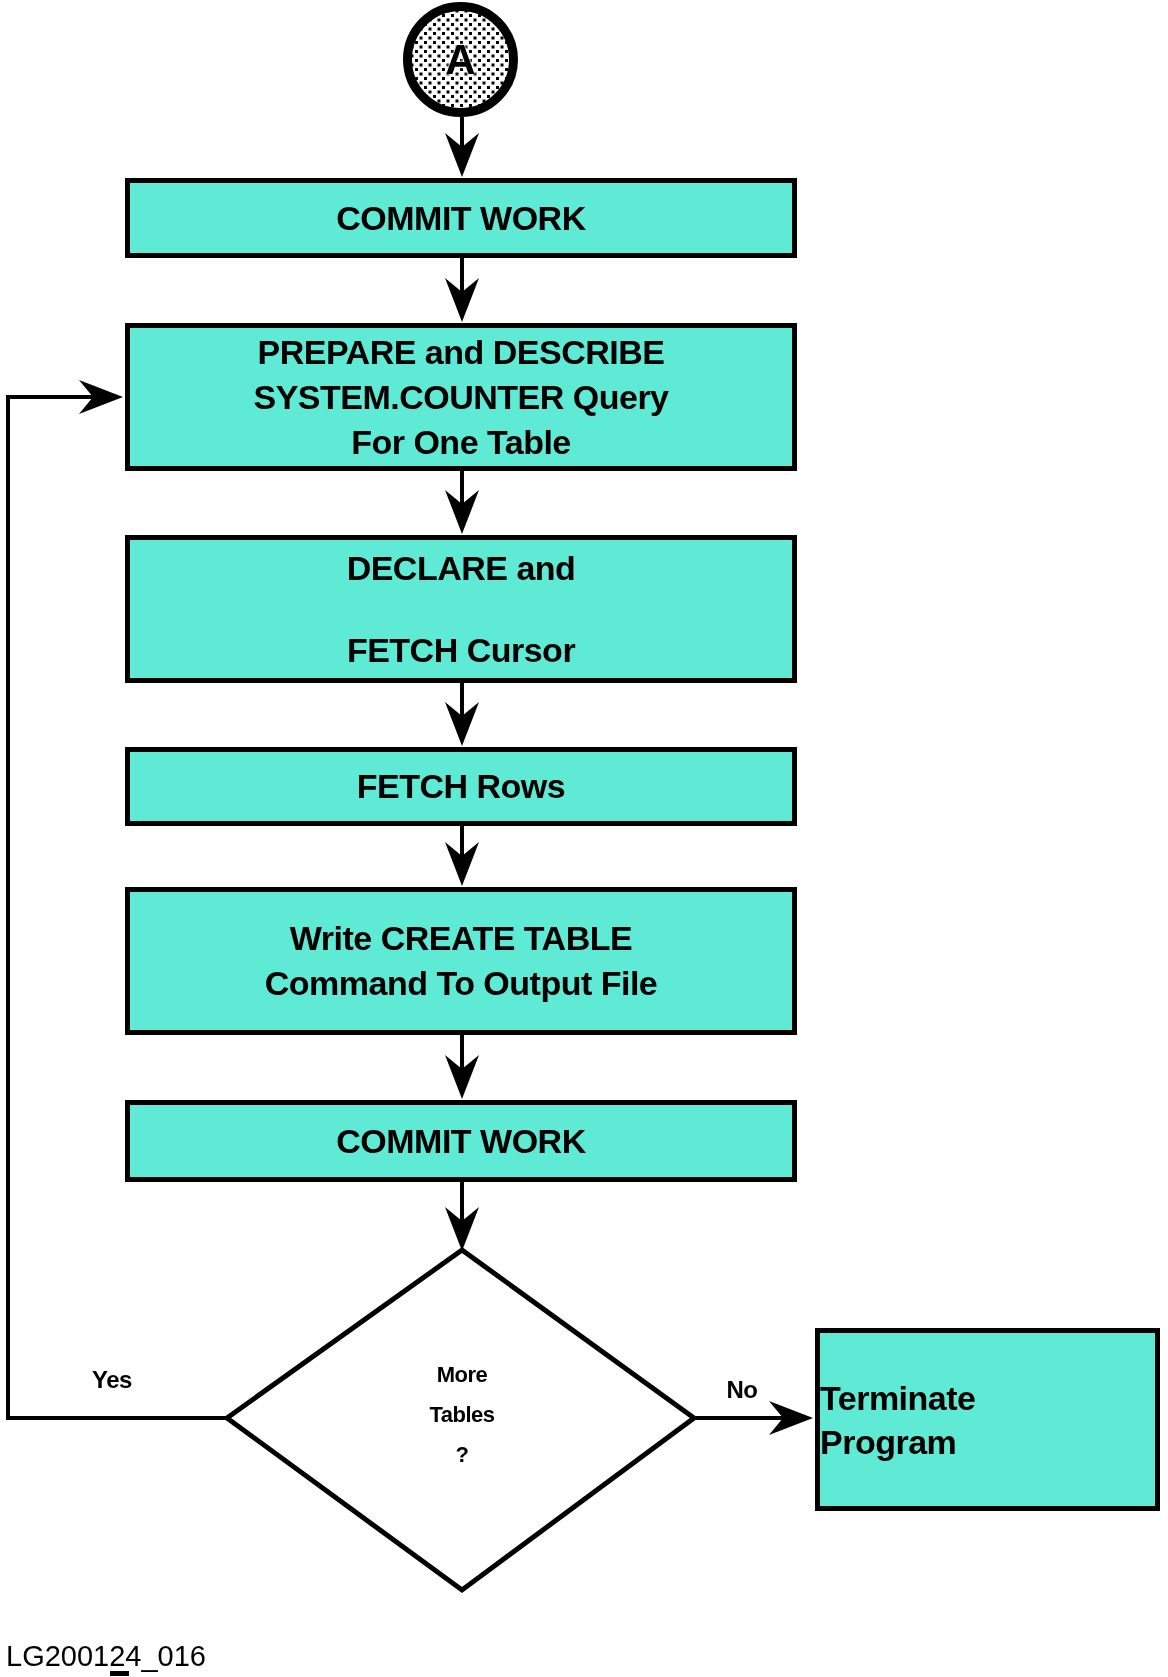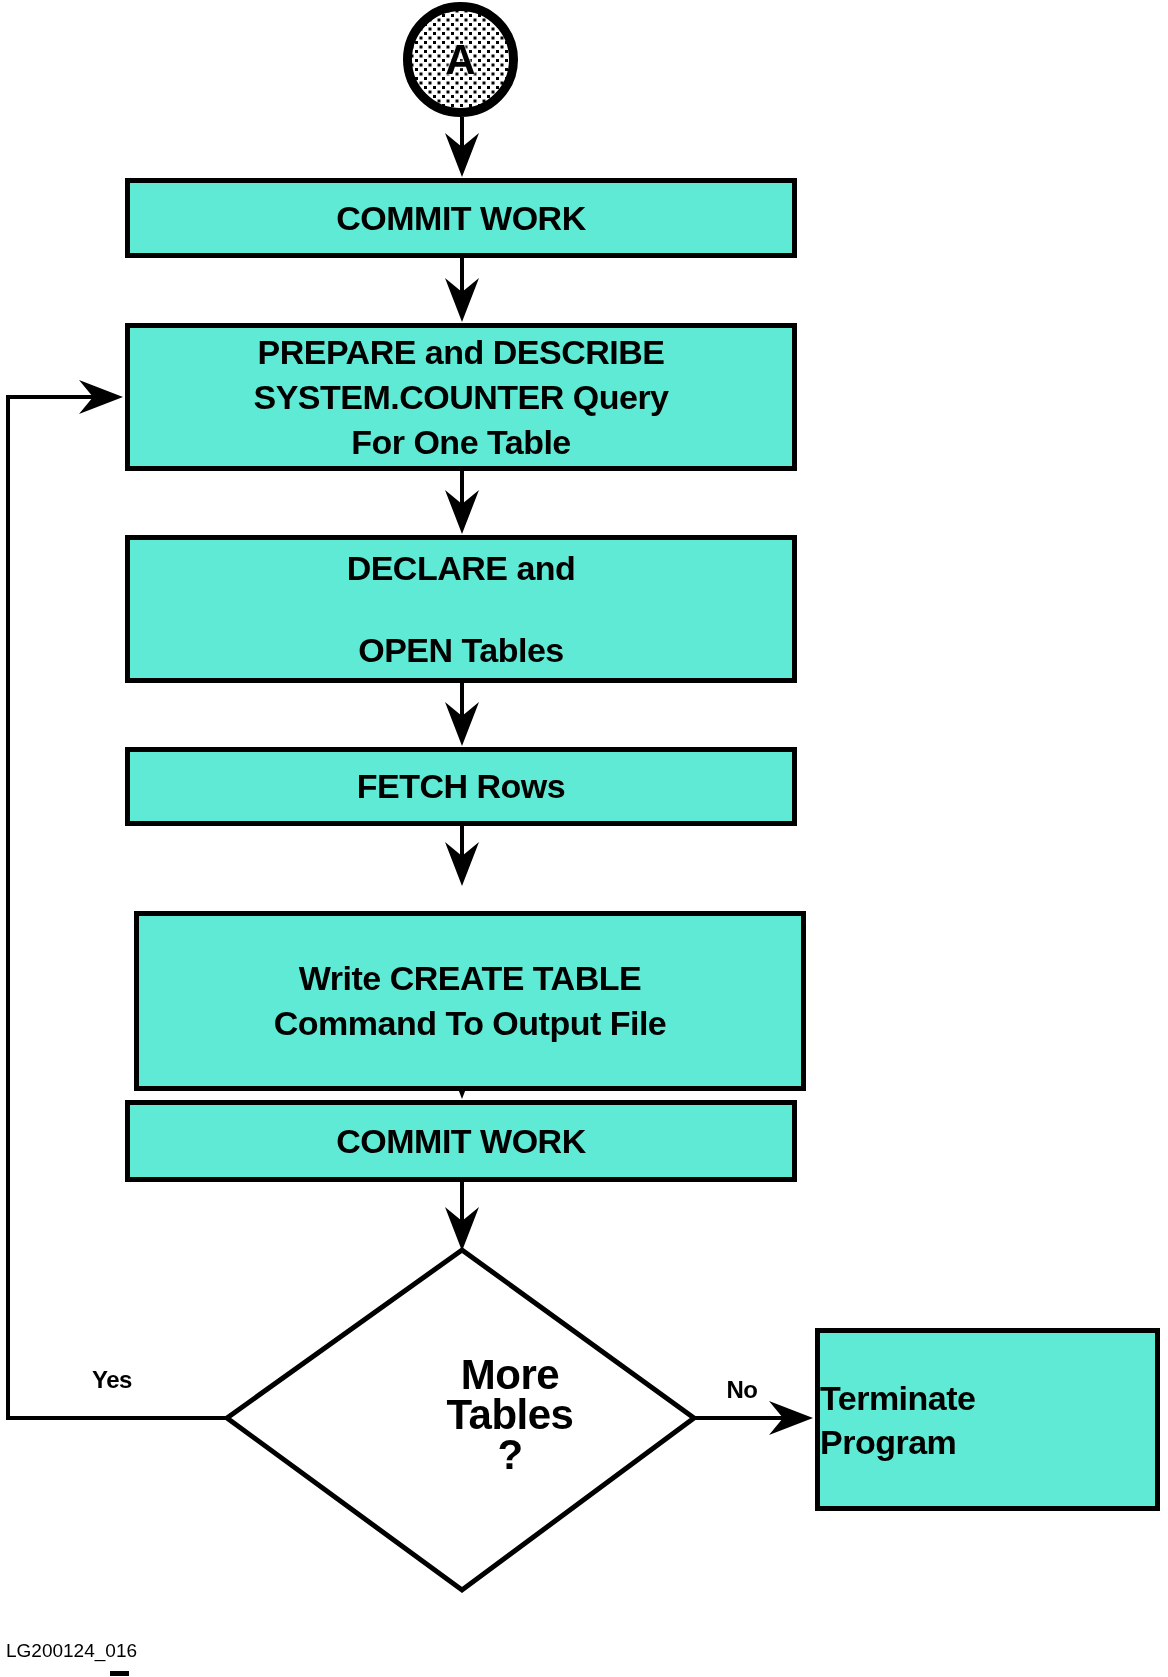--- a/index.html
+++ b/index.html
@@ -13,21 +13,21 @@
     position:absolute;box-sizing:border-box;border:5px solid #000;background:#5eead4;
     display:flex;flex-direction:column;align-items:center;justify-content:center;
     text-align:center;font-weight:700;font-size:34px;line-height:45px;
     letter-spacing:-0.5px;
   }
   .box span{display:block;}
   #box-commit-1{left:125px;top:178px;width:672px;height:80px;}
   #box-prepare {left:125px;top:323px;width:672px;height:148px;}
   #box-declare {left:125px;top:535px;width:672px;height:148px;gap:37px;}
   #box-fetch   {left:125px;top:747px;width:672px;height:79px;}
-  #box-write   {left:134px;top:887px;width:672px;height:180px;margin-top:24px;}
+  #box-write   {left:125px;top:887px;width:672px;height:148px;}
   #box-commit-2{left:125px;top:1100px;width:672px;height:82px;}
   #box-terminate{
     left:815px;top:1328px;width:345px;height:183px;
     align-items:flex-start;justify-content:center;
   }
   #box-terminate .tblock{text-align:left;line-height:44px;}
   #connector-a{
     position:absolute;left:403px;top:2px;width:115px;height:115px;
     box-sizing:border-box;border:9px solid #000;border-radius:50%;
     background-color:#fff;
@@ -37,32 +37,31 @@
     background-size:9px 9px,9px 9px;
     background-position:0 0,4.5px 4.5px;
     display:flex;align-items:center;justify-content:center;
   }
   #connector-a span{
     font-weight:700;font-size:42px;
     text-shadow:0 0 3px #fff,0 0 3px #fff;
   }
   #diamond-text{
     position:absolute;left:462px;top:1415px;transform:translate(-50%,-50%);
-    font-weight:700;font-size:42px;line-height:40px;text-align:center;
+    font-weight:700;font-size:22px;line-height:40px;text-align:center;
     letter-spacing:-0.5px;
-    margin-left:48px;
   }
   .branch-label{
     position:absolute;transform:translate(-50%,-50%);
     font-weight:700;font-size:24px;letter-spacing:-0.5px;
   }
   #label-yes{left:112px;top:1380px;}
   #label-no{left:742px;top:1390px;}
   #figure-id{
-    position:absolute;left:6px;top:1640px;font-size:19px;font-weight:400;
+    position:absolute;left:6px;top:1640px;font-size:29px;font-weight:400;
     letter-spacing:0;
   }
   #stray-mark{position:absolute;left:110px;top:1671px;width:19px;height:5px;background:#000;}
 </style>
 </head>
 <body>
 
 <div id="stage">
 
   <svg id="lines" viewBox="0 0 1168 1677" xmlns="http://www.w3.org/2000/svg">
@@ -103,21 +102,21 @@
   </div>
 
   <div class="box" id="box-prepare">
     <span>PREPARE and DESCRIBE</span>
     <span>SYSTEM.COUNTER Query</span>
     <span>For One Table</span>
   </div>
 
   <div class="box" id="box-declare">
     <span>DECLARE and</span>
-    <span>OPEN Tables</span>
+    <span>FETCH Cursor</span>
   </div>
 
   <div class="box" id="box-fetch">
     <span>FETCH Rows</span>
   </div>
 
   <div class="box" id="box-write">
     <span>Write CREATE TABLE</span>
     <span>Command To Output File</span>
   </div>

